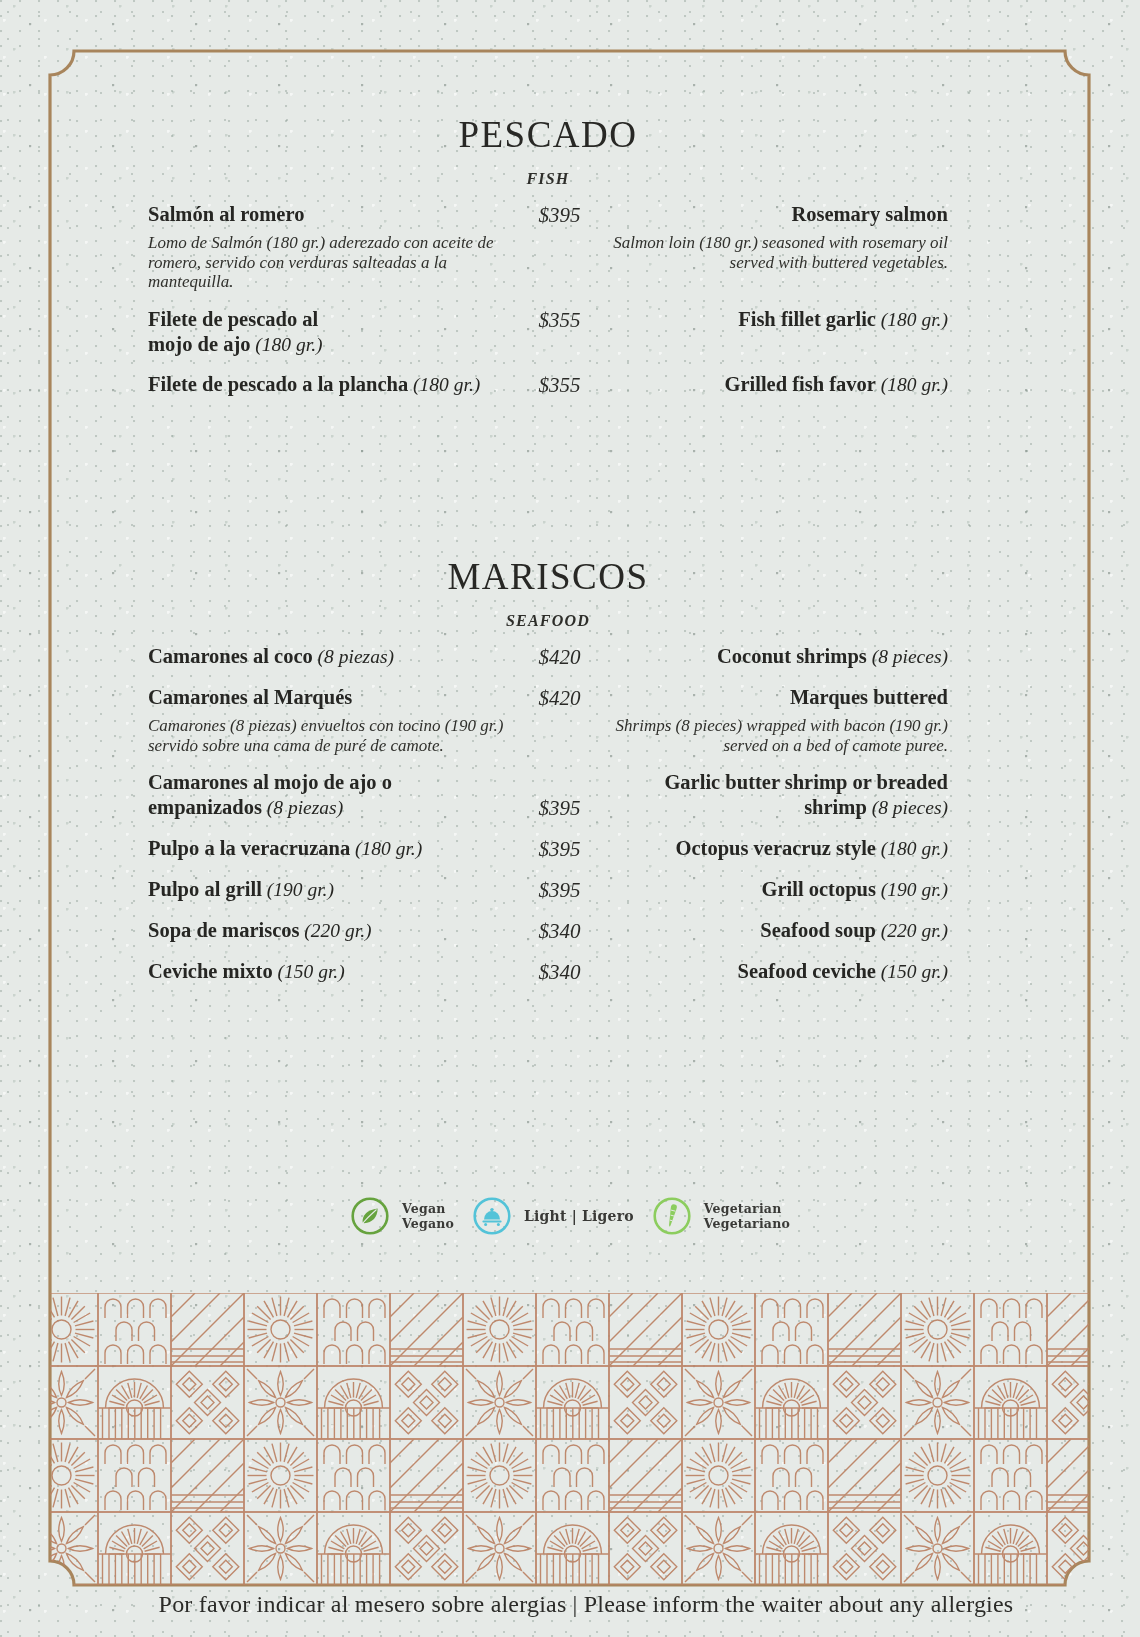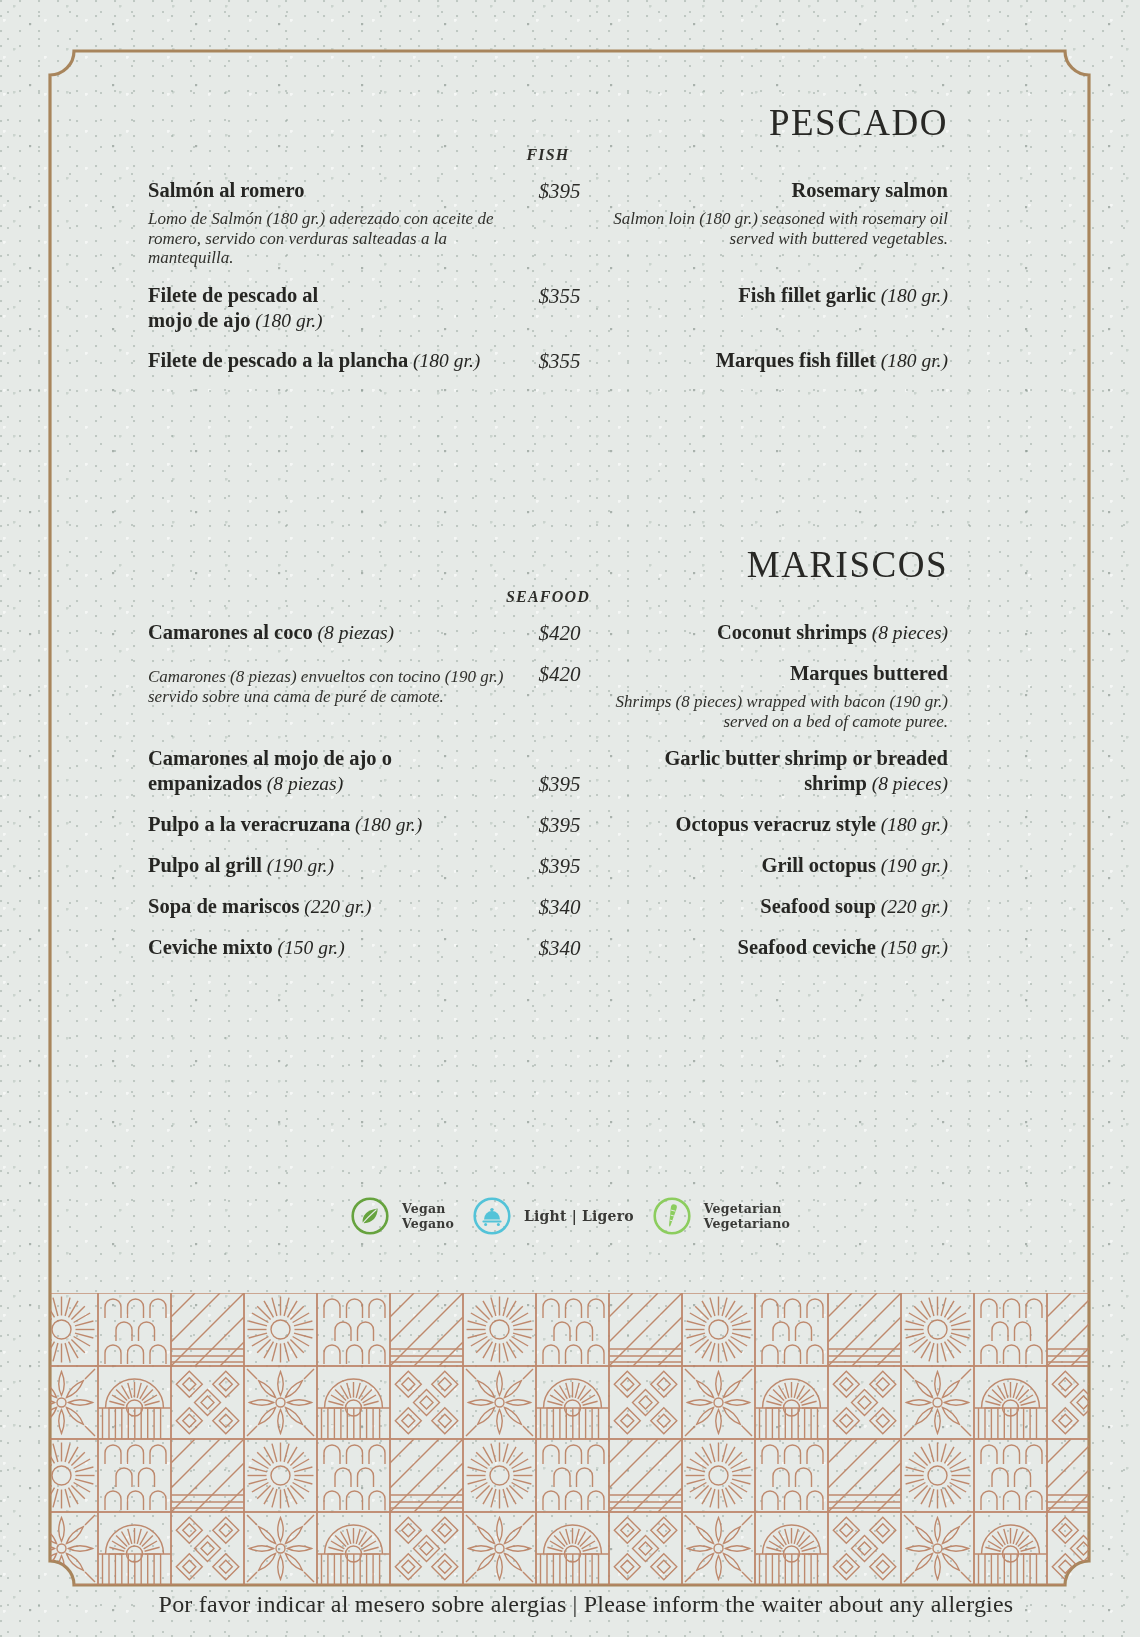--- a/index.html
+++ b/index.html
@@ -20,21 +20,21 @@
       radial-gradient(circle at 1px 1px, rgba(150,170,160,0.35) 1.3px, transparent 1.9px);
     background-size:19px 15px, 31px 27px, 83px 61px, 41px 37px, 53px 43px;
     background-position:0 0, 7px 11px, 29px 23px, 3px 19px, 13px 5px;
   }
   svg.frame, svg.band{position:absolute;left:0;top:0;width:1140px;height:1637px;pointer-events:none;}
 
   .content{position:absolute;left:0;top:0;width:100%;height:100%;}
   .menu-section{position:absolute;left:148px;width:800px;}
   .sec-0{top:102px;}
   .sec-1{top:544px;}
-  .sec-title{margin:0;text-align:right;font-size:37px;font-weight:400;letter-spacing:1.5px;color:#282825;line-height:42px;}
+  .sec-title{margin:12px;text-align:center;font-size:37px;font-weight:400;letter-spacing:1.5px;color:#282825;line-height:42px;}
   .sec-sub{text-align:center;font-style:italic;font-weight:700;font-size:16px;letter-spacing:1.2px;line-height:21px;color:#2e2e2a;}
   .rows{margin-top:13px;display:flex;flex-direction:column;gap:15px;}
 
   .row{display:grid;grid-template-columns:378px 1fr 355px;align-items:start;}
   .name{font-size:20.5px;font-weight:700;line-height:25px;color:#262623;}
   .name .nm{white-space:pre-line;}
   .name .note{font-weight:400;font-style:italic;font-size:19.5px;}
   .desc{font-style:italic;font-size:17px;line-height:19.5px;color:#30302c;margin-top:6px;}
   .col.es{text-align:left;}
   .col.en{text-align:right;}
@@ -1218,21 +1218,21 @@
 
     </div>
   </div>
           <div class="row">
     <div class="col es">
       <div class="name"><span class="nm">Filete de pescado a la plancha</span><span class="note"> (180 gr.)</span></div>
 
     </div>
     <div class="col price">$355</div>
     <div class="col en">
-      <div class="name"><span class="nm">Marques fish fillet</span><span class="note"> (180 gr.)</span></div>
+      <div class="name"><span class="nm">Grilled fish favor</span><span class="note"> (180 gr.)</span></div>
 
     </div>
   </div>
         </div>
   </section>
       <section class="menu-section sec-1">
     <h2 class="sec-title">MARISCOS</h2>
     <div class="sec-sub">SEAFOOD</div>
     <div class="rows">
           <div class="row">
@@ -1241,20 +1241,21 @@
 
     </div>
     <div class="col price">$420</div>
     <div class="col en">
       <div class="name"><span class="nm">Coconut shrimps</span><span class="note"> (8 pieces)</span></div>
 
     </div>
   </div>
           <div class="row">
     <div class="col es">
+      <div class="name"><span class="nm">Camarones al Marqués</span></div>
       <div class="desc">Camarones (8 piezas) envueltos con tocino (190 gr.) servido sobre una cama de puré de camote.</div>
     </div>
     <div class="col price">$420</div>
     <div class="col en">
       <div class="name"><span class="nm">Marques buttered</span></div>
       <div class="desc">Shrimps (8 pieces) wrapped with bacon (190 gr.) served on a bed of camote puree.</div>
     </div>
   </div>
           <div class="row price-low">
     <div class="col es">

